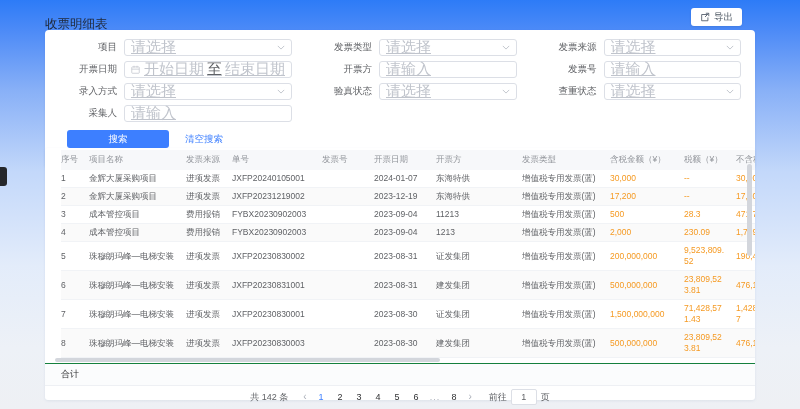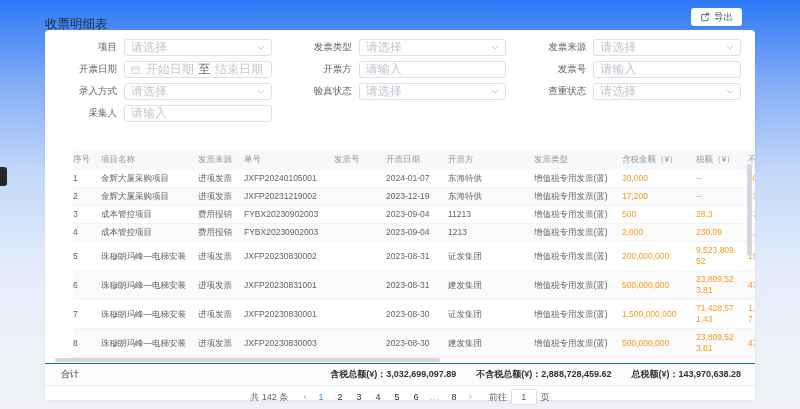--- a/index.html
+++ b/index.html
@@ -14,34 +14,34 @@
     font-family:"Liberation Sans","DejaVu Sans",sans-serif;box-shadow:0 1px 2px rgba(30,60,120,.15);}
   
   .handle{position:absolute;left:0;top:167px;width:7px;height:19px;background:#25272b;border-radius:0 3px 3px 0;}
   
   .filter-card{position:absolute;left:45px;top:30px;width:710px;height:137px;background:#fff;border-radius:4px;
     box-sizing:border-box;padding:9px 14px 0;box-shadow:0 1px 3px rgba(30,60,120,.08);}
   .filter-grid{display:grid;grid-template-columns:1fr 1fr 1fr;column-gap:22px;row-gap:5px;}
   .f-item{display:flex;align-items:center;height:17px;}
   .f-label{width:58px;text-align:right;font-size:9.5px;color:#606266;margin-right:7px;flex:none;white-space:nowrap;}
   .control{flex:1;height:17px;border:1px solid #dcdfe6;border-radius:3px;display:flex;align-items:center;
-    padding:0 6px;box-sizing:border-box;background:#fff;font-size:12px;color:#c0c4cc;cursor:pointer;}
+    padding:0 6px;box-sizing:border-box;background:#fff;font-size:15px;color:#c0c4cc;cursor:pointer;text-decoration:underline;}
   .control .ph{flex:1;overflow:hidden;white-space:nowrap;}
   .date-ctl .ph{text-align:center;}
   .date-ctl .sep{color:#606266;margin:0 3px;flex:none;}
   .cal-icon,.caret{flex:none;display:flex;align-items:center;}
   .cal-icon{margin-right:4px;}
   .filter-buttons{margin-top:8px;display:flex;align-items:center;gap:16px;padding-left:8px;}
   .search-btn{width:102px;height:18px;background:#3d7fff;border:none;border-radius:3px;color:#fff;font-size:9.5px;
     cursor:pointer;font-family:"Liberation Sans","DejaVu Sans",sans-serif;}
   .clear-link{color:#3d7fff;font-size:9.5px;cursor:pointer;}
   
   .table-card{position:absolute;left:45px;top:148px;width:710px;height:252px;background:#fff;border-radius:3px;
     box-shadow:0 1px 3px rgba(30,60,120,.08);box-sizing:border-box;padding-top:2px;}
-  .table-wrap{width:710px;box-sizing:border-box;padding-left:28px;overflow:hidden;}
+  .table-wrap{width:710px;box-sizing:border-box;padding-left:16px;overflow:hidden;}
   table{width:749px;border-collapse:collapse;table-layout:fixed;font-size:8.5px;}
   thead th{text-align:left;font-weight:normal;color:#909399;background:#f7f8fa;padding:4px 8px 4px 0;
     white-space:nowrap;overflow:hidden;}
   tbody td{color:#606266;padding:3px 8px 3px 0;line-height:11px;border-bottom:1px solid #f1f3f6;
     white-space:nowrap;overflow:hidden;vertical-align:middle;}
   tbody tr:nth-child(even){background:#fafafa;}
   td.col-amount_incl,td.col-tax,td.col-amount_excl{color:#f59a23;white-space:normal;word-break:break-all;}
   
   .h-scrollbar{position:relative;height:5px;width:710px;}
   .h-thumb{position:absolute;left:10px;top:0;width:385px;height:4px;background:#d3d6dc;border-radius:2px;cursor:pointer;}
@@ -192,20 +192,24 @@
       <div class="f-item">
         <span class="f-label">采集人</span>
         <div class="control">
           <span class="ph">请输入</span>
         </div>
       </div>
       <div class="f-item"></div>
       <div class="f-item"></div>
     </div>
 
+    <div class="filter-buttons">
+      <button class="search-btn">搜索</button>
+      <span class="clear-link">清空搜索</span>
+    </div>
   </div>
 
   <div class="table-card">
     <div class="table-wrap">
       <table>
         <colgroup>
           <col style="width:28px">
             <col style="width:97px">
             <col style="width:46px">
             <col style="width:90px">
@@ -341,25 +345,20 @@
       </table>
     </div>
 
     <div class="h-scrollbar">
       <div class="h-thumb"></div>
     </div>
     <div class="v-scrollbar"></div>
 
     <div class="summary">
       <span>合计</span>
-      <div class="groups">
-        <span><span>含税总额(¥)：</span><span>3,032,699,097.89</span></span>
-        <span><span>不含税总额(¥)：</span><span>2,888,728,459.62</span></span>
-        <span><span>总税额(¥)：</span><span>143,970,638.28</span></span>
-      </div>
     </div>
 
     <div class="pagination">
       <span class="pg-total">共 142 条</span>
       <span class="pg-arrow">‹</span>
       <div id="pages">
           <span class="page active">1</span>
           <span class="page">2</span>
           <span class="page">3</span>
           <span class="page">4</span>

